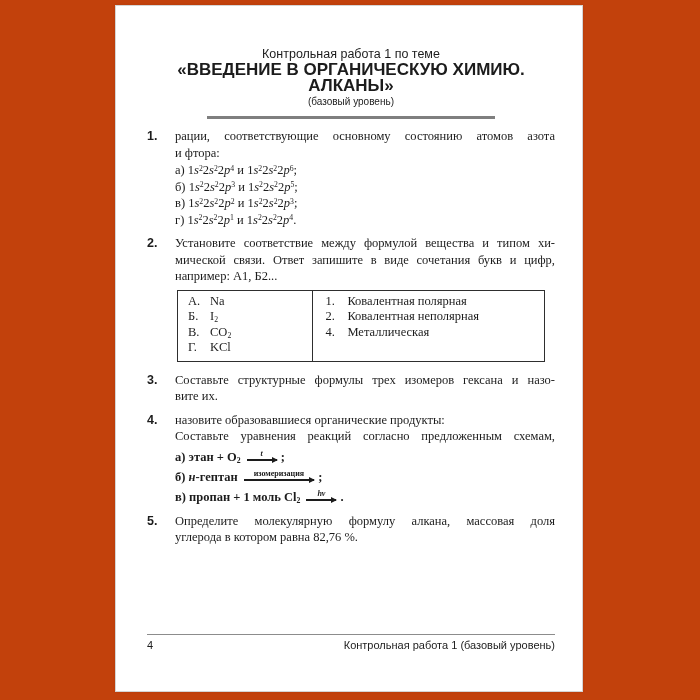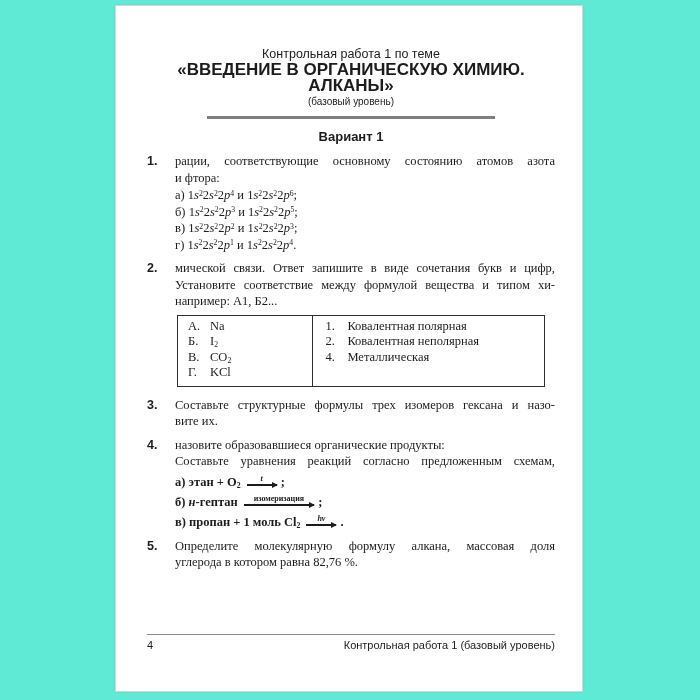--- a/index.html
+++ b/index.html
@@ -3,21 +3,21 @@
 <meta charset="utf-8">
 <style>
   html, body {
     margin: 0; padding: 0;
     width: 700px; height: 700px;
     background: #ffffff;
     overflow: hidden;
     font-family: "Liberation Serif", serif;
     color: #1c1c1c;
   }
-  .canvas { position: relative; width: 700px; height: 700px; background: #5eead4; }
+  .canvas { position: relative; width: 700px; height: 700px; background: #c2410c; }
 
   .page {
     position: absolute; left: 115px; top: 5px;
     width: 468px; height: 687px;
     background: #fff;
     border: 1px solid #d5d5d5;
     box-shadow: 0 0 3px rgba(0,0,0,.07);
     box-sizing: border-box;
     padding: 41px 27px 0 31px;
   }
@@ -100,21 +100,20 @@
 <body>
 
 <div class="canvas">
   <div class="page">
 
     <div class="hdr">
       <div class="hdr-line1">Контрольная работа 1 по теме</div>
       <div class="hdr-line2">«ВВЕДЕНИЕ В ОРГАНИЧЕСКУЮ ХИМИЮ. АЛКАНЫ»</div>
       <div class="hdr-line3">(базовый уровень)</div>
       <div class="hdr-rule"></div>
-      <div class="variant">Вариант 1</div>
     </div>
 
     <div class="qlist">
 
       <div class="q">
         <div class="qnum">1.</div>
         <div class="qbody">
           <div class="line jl">рации, соответствующие основному состоянию атомов азота</div>
           <div class="line ll">и фтора:</div>
           <div class="opts">
@@ -122,22 +121,22 @@
             <div class="line ll">б) 1<i>s</i><sup>2</sup>2<i>s</i><sup>2</sup>2<i>p</i><sup>3</sup> и 1<i>s</i><sup>2</sup>2<i>s</i><sup>2</sup>2<i>p</i><sup>5</sup>;</div>
             <div class="line ll">в) 1<i>s</i><sup>2</sup>2<i>s</i><sup>2</sup>2<i>p</i><sup>2</sup> и 1<i>s</i><sup>2</sup>2<i>s</i><sup>2</sup>2<i>p</i><sup>3</sup>;</div>
             <div class="line ll">г) 1<i>s</i><sup>2</sup>2<i>s</i><sup>2</sup>2<i>p</i><sup>1</sup> и 1<i>s</i><sup>2</sup>2<i>s</i><sup>2</sup>2<i>p</i><sup>4</sup>.</div>
           </div>
         </div>
       </div>
 
       <div class="q">
         <div class="qnum">2.</div>
         <div class="qbody">
+          <div class="line jl">Установите соответствие между формулой вещества и типом хи-</div>
           <div class="line jl">мической связи. Ответ запишите в виде сочетания букв и цифр,</div>
-          <div class="line jl">Установите соответствие между формулой вещества и типом хи-</div>
           <div class="line ll">например: А1, Б2...</div>
 
           <div class="mtable">
             <div class="mcol mcol-left">
               <div class="trow"><span class="tkey">А.</span><span>Na</span></div>
               <div class="trow"><span class="tkey">Б.</span><span>I<sub>2</sub></span></div>
               <div class="trow"><span class="tkey">В.</span><span>CO<sub>2</sub></span></div>
               <div class="trow"><span class="tkey">Г.</span><span>KCl</span></div>
             </div>
             <div class="mcol mcol-right">

